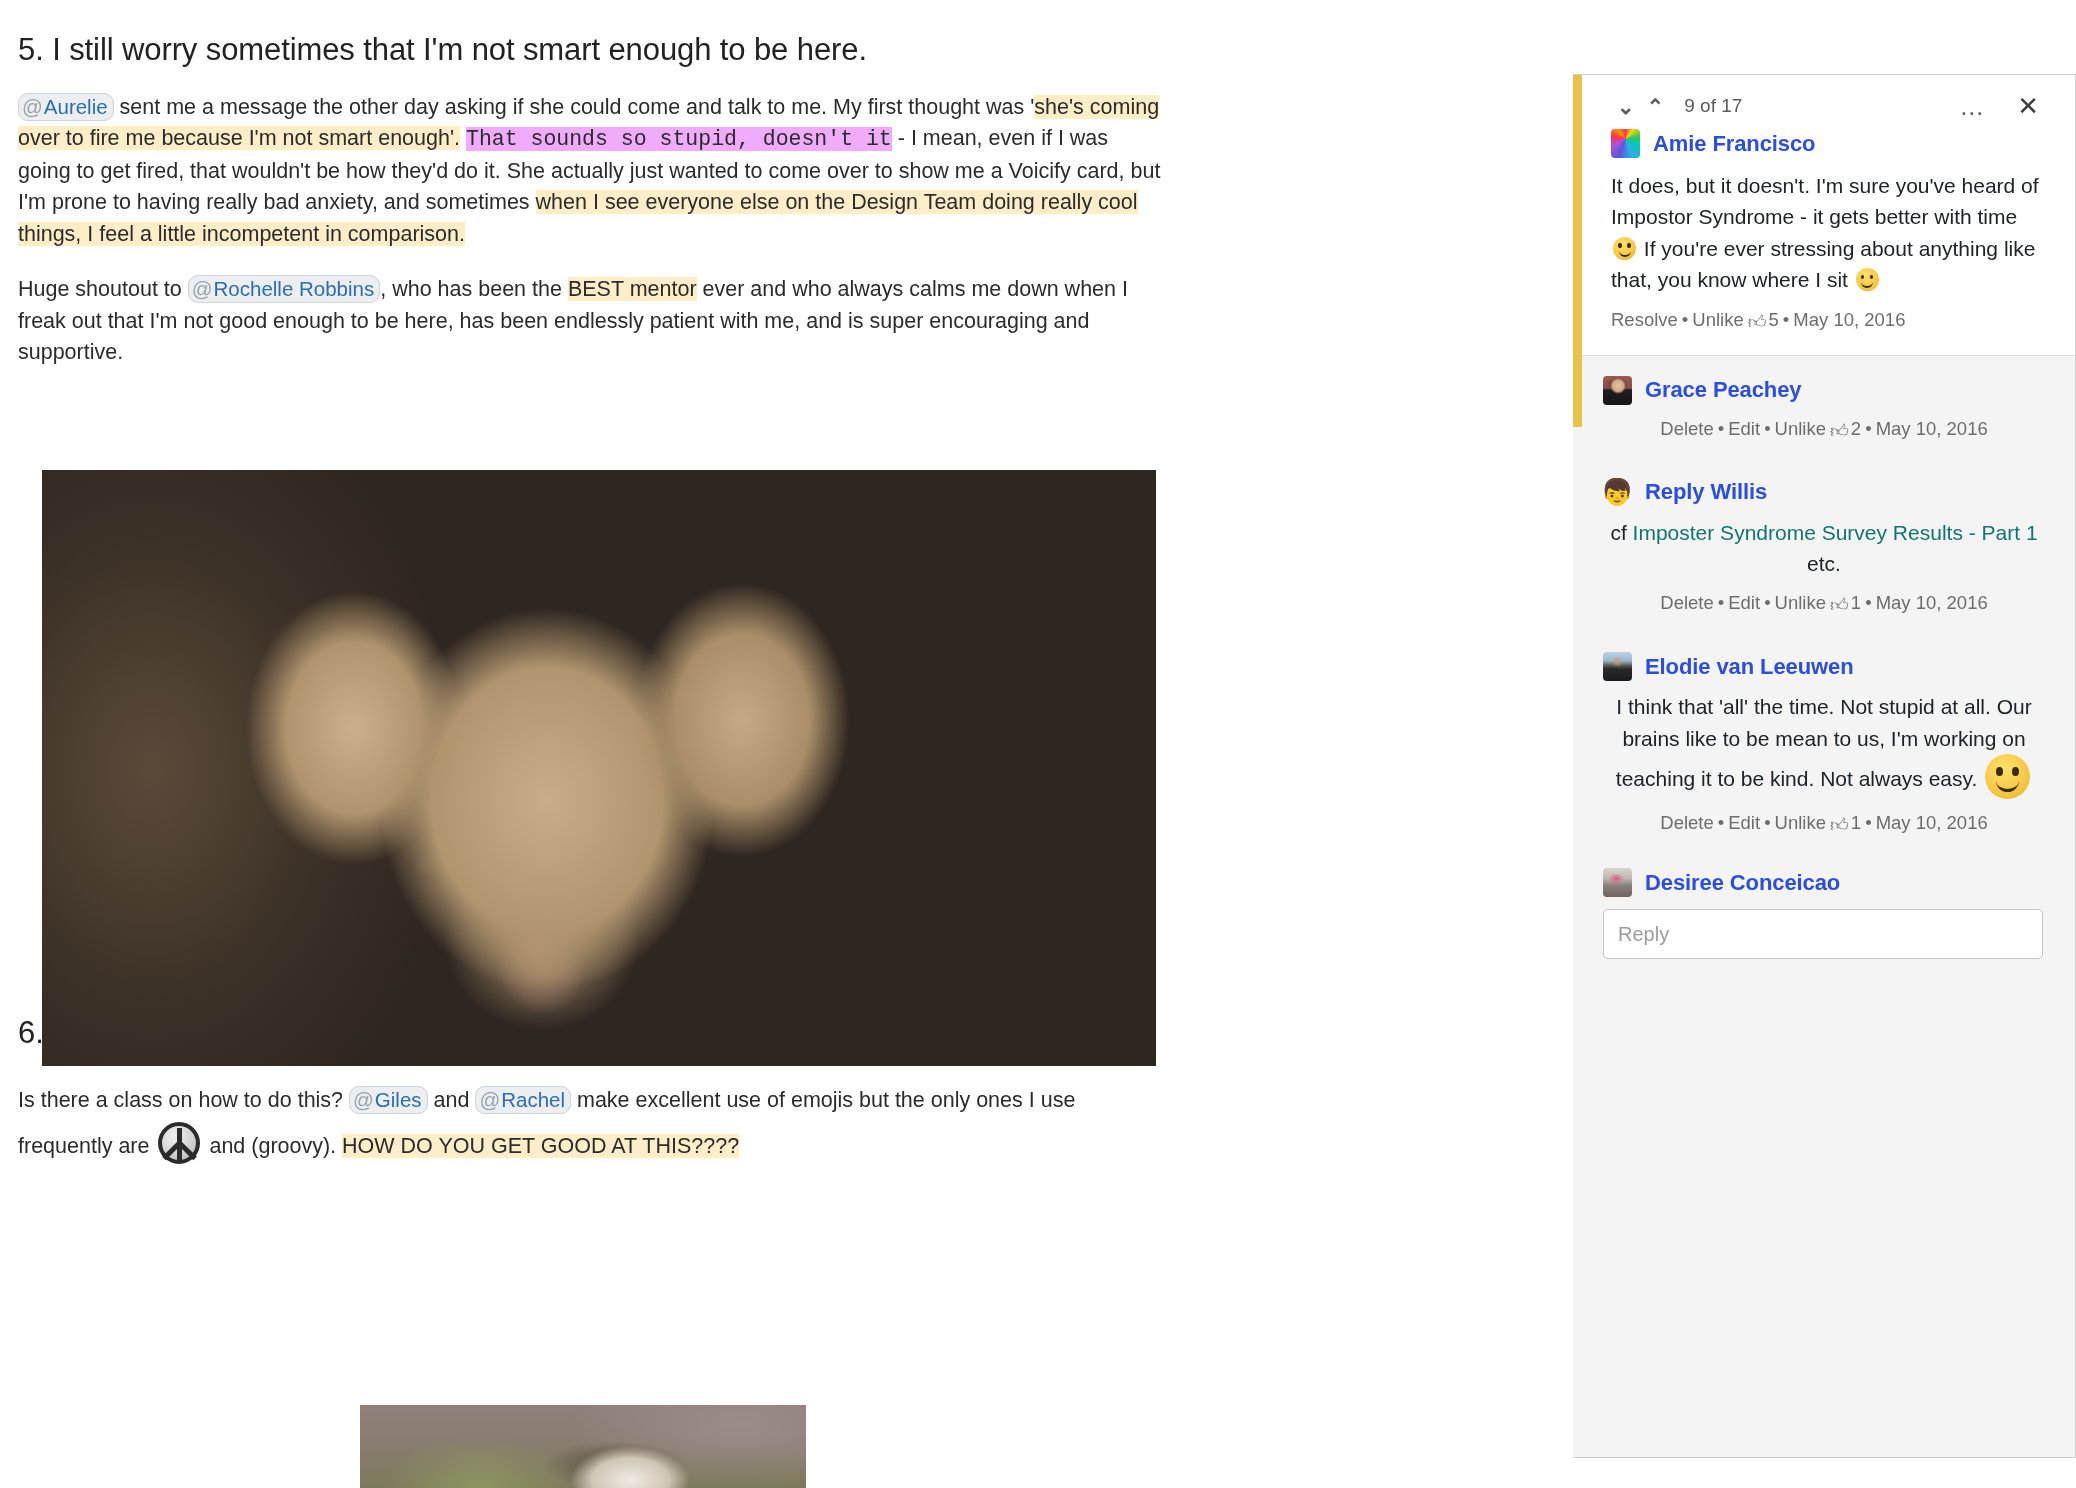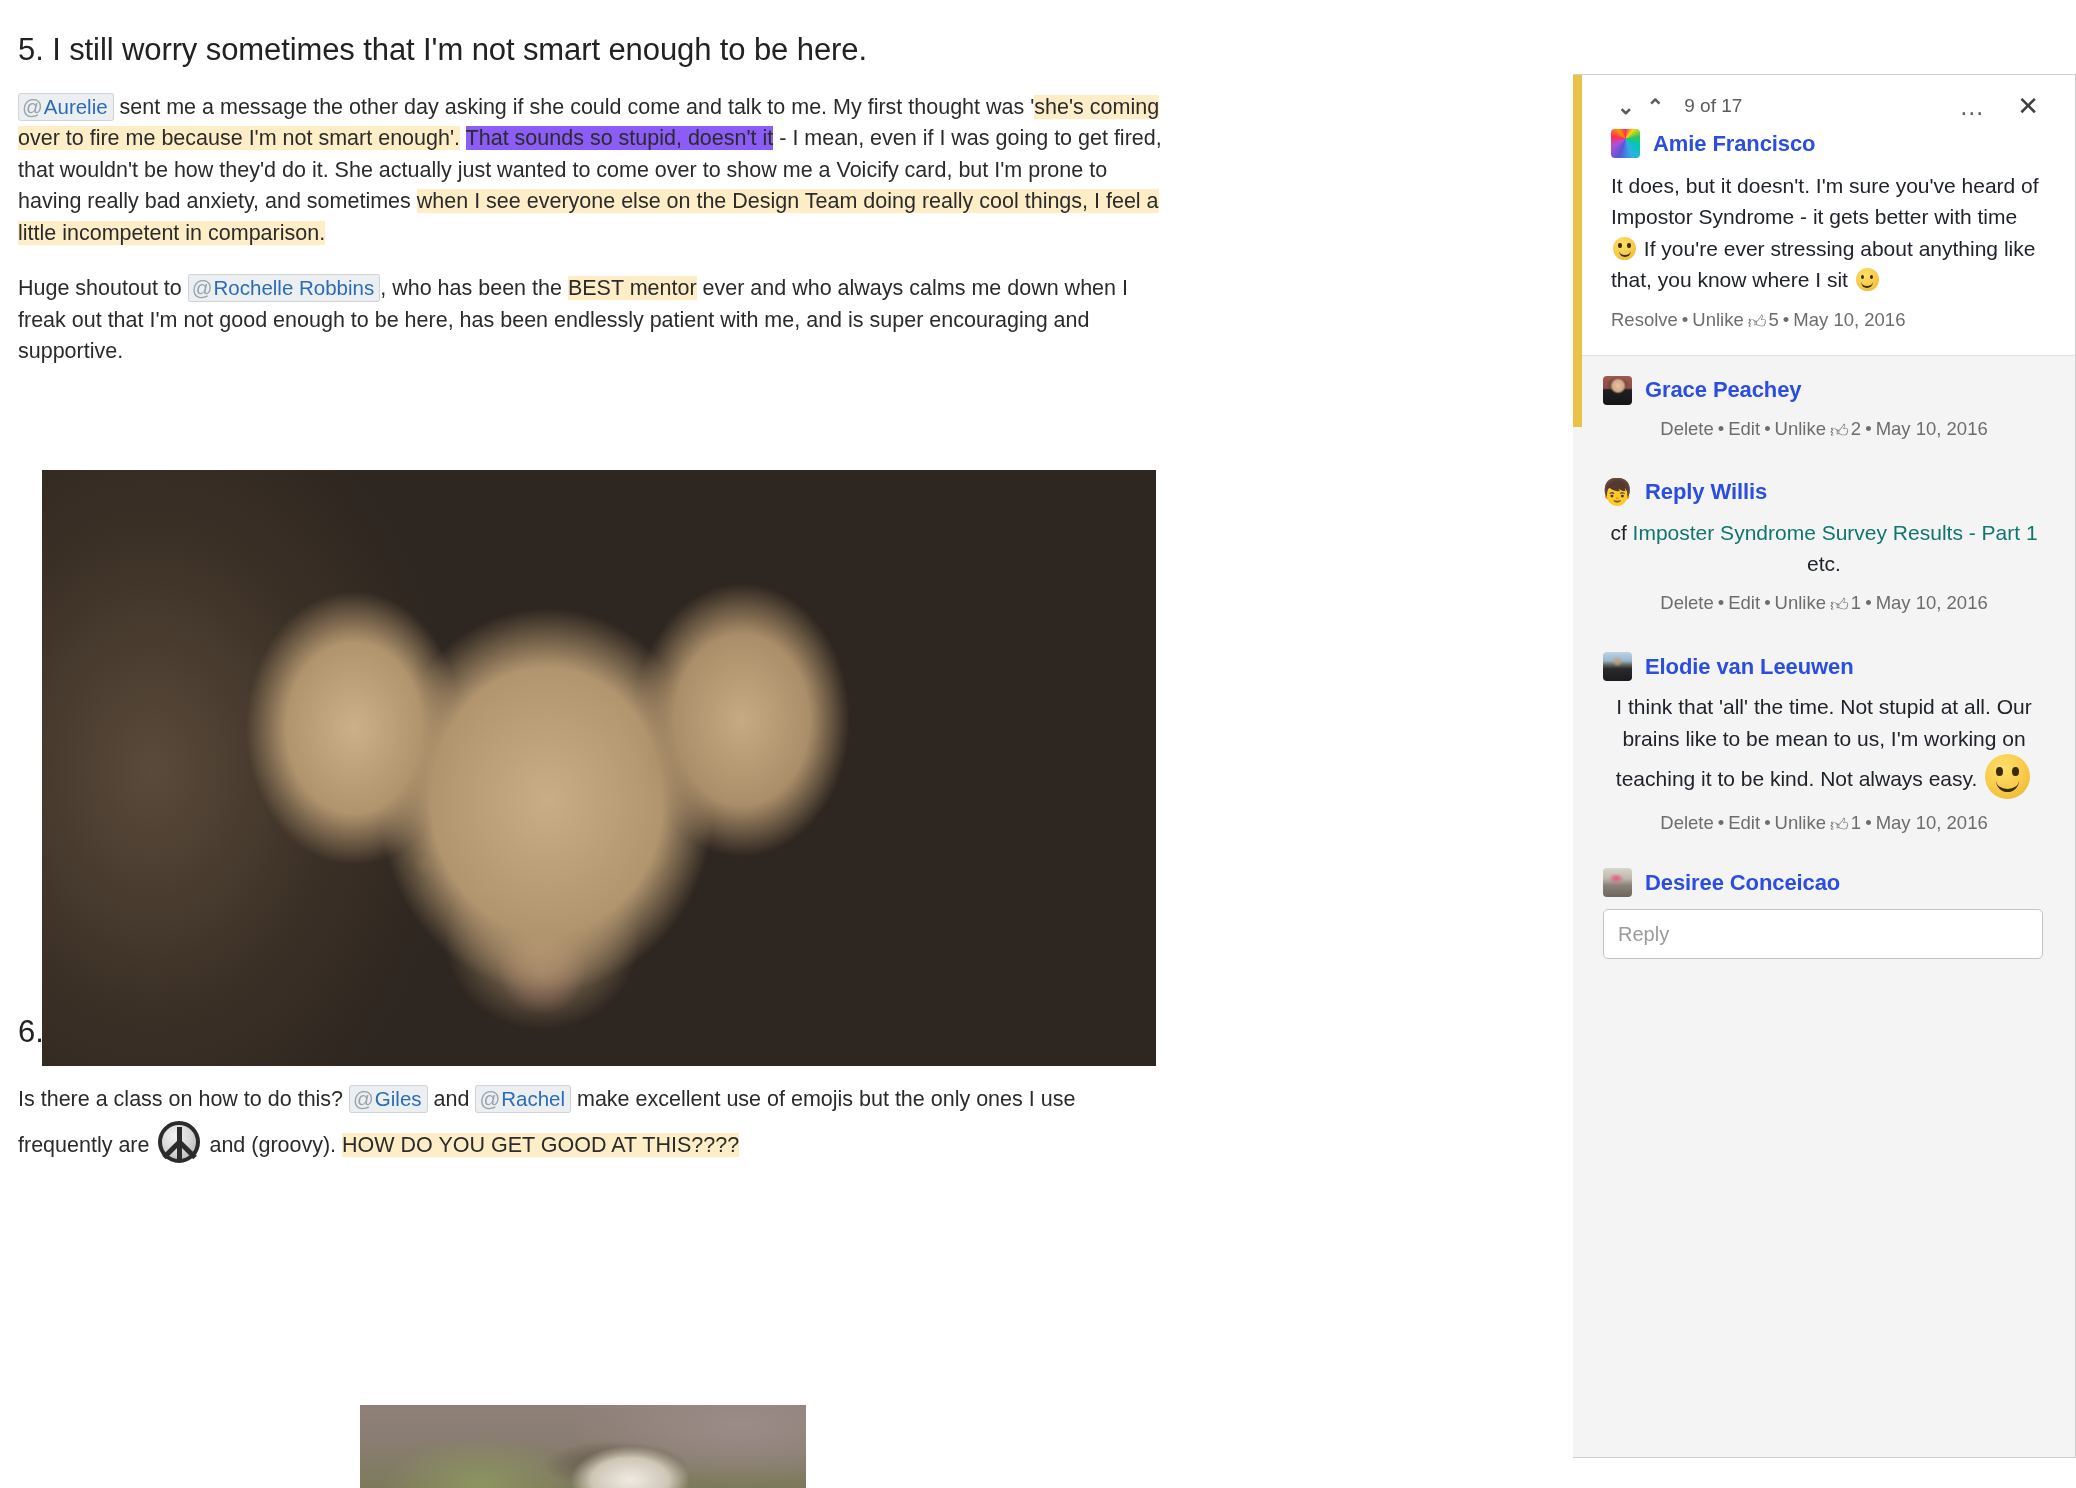--- a/index.html
+++ b/index.html
@@ -40,26 +40,26 @@
     font-size: 21.5px;
     line-height: 1.465;
     color: #2b2b2b;
     margin: 0;
     padding-top: 22px;
   }
   .doc-p.tight { padding-top: 24px; }
   .doc-p.emoji-p { line-height: 2.05; padding-top: 26px; }
 
   .hl-light { background: #fdeec8; }
-  .hl-strong { background: #8b5cf6; }
+  .hl-strong { background: #f0abfc; font-family: Liberation Mono, monospace; }
 
   .mention {
     background: #eceff1;
     border: 1px solid #cfd4d8;
-    border-radius: 3px;
+    border-radius: 10px;
     color: #2d6cb5;
     padding: 1px 5px 2px 3px;
     white-space: nowrap;
     font-size: 20.5px;
   }
   .mention .at { color: #9aa3ab; padding-right: 1px; }
 
   
   .photo-main {
     position: absolute;

